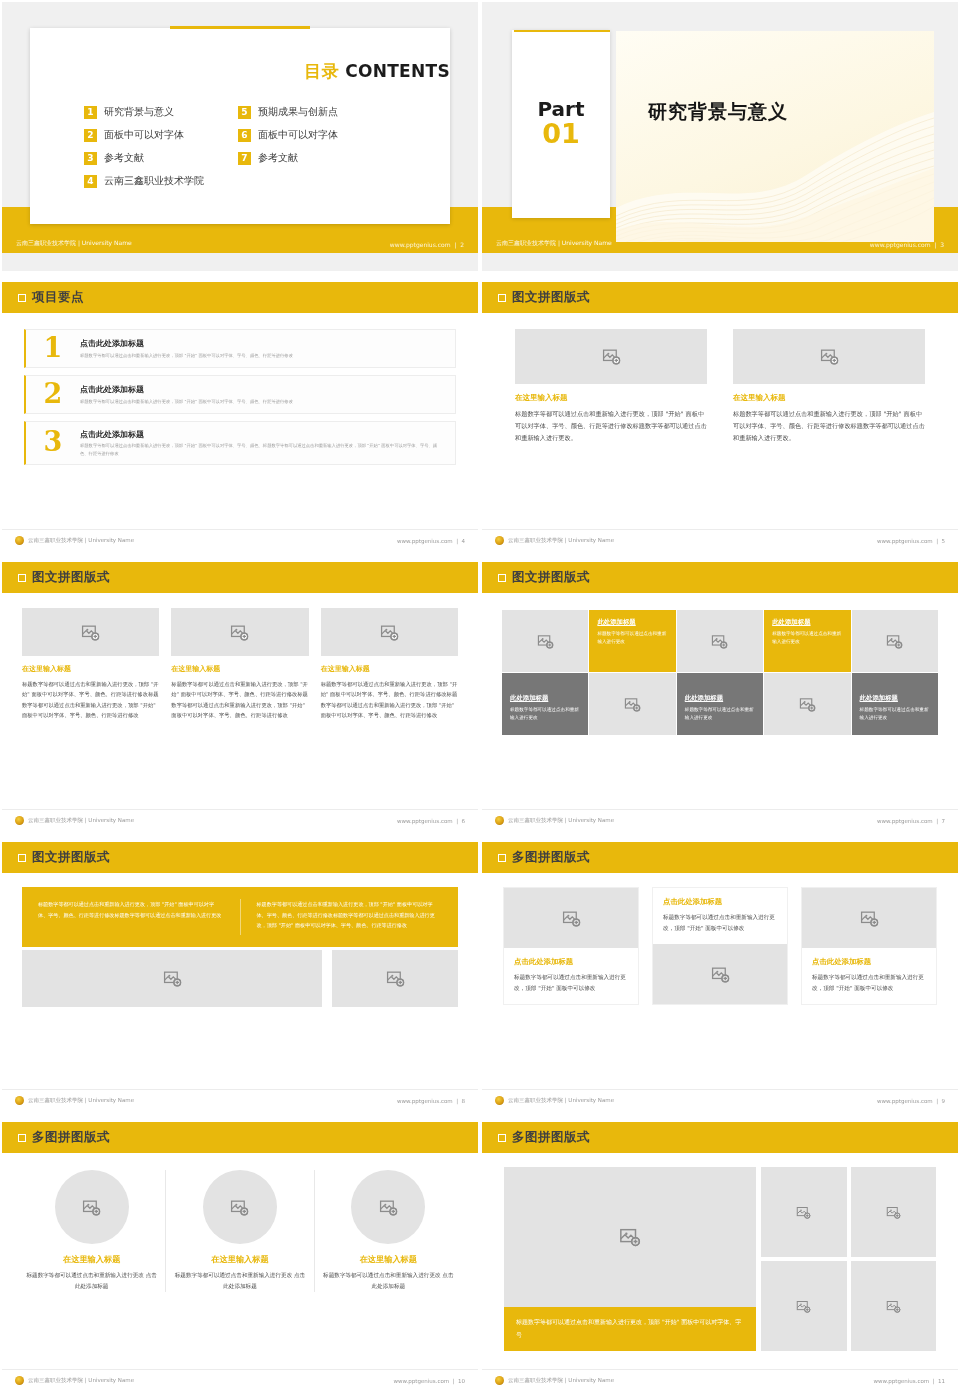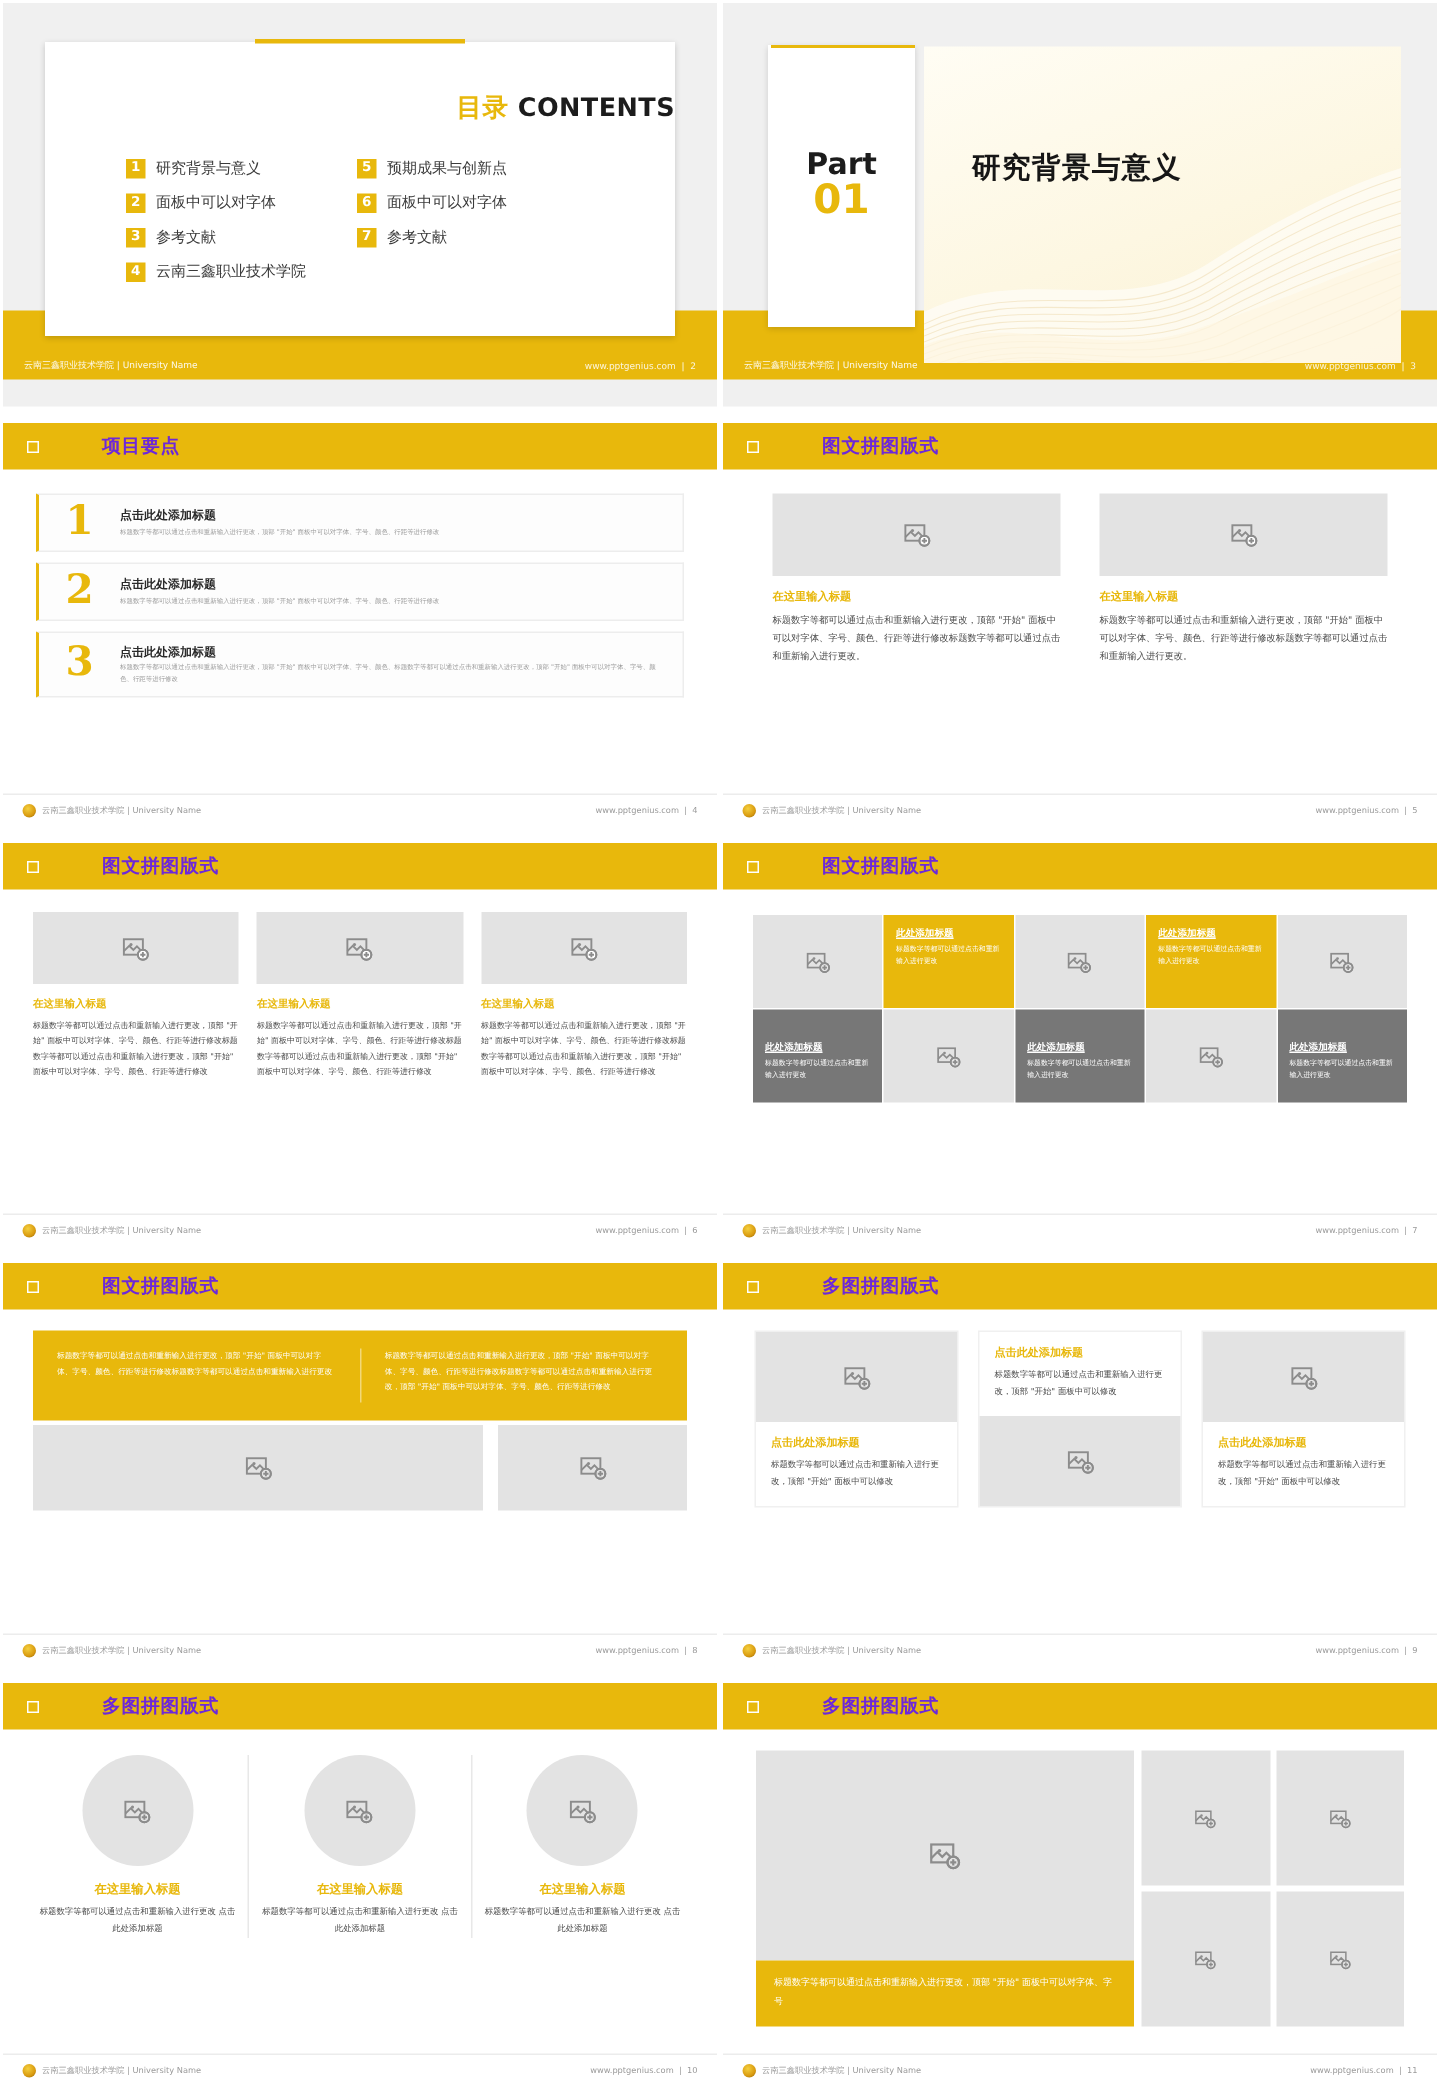--- a/index.html
+++ b/index.html
@@ -101,21 +101,21 @@
 
   
   .hdr {
     position: absolute; left: 0; top: 0; right: 0; height: 31px;
     background: #e8b80c; display: flex; align-items: center;
     padding-left: 16px; gap: 6px;
   }
   .hdr-sq {
     width: 8px; height: 8px; border: 1.6px solid #ffffff; flex: 0 0 auto;
   }
-  .hdr-t { font-size: 12.5px; font-weight: bold; color: #6d28d9; letter-spacing: .5px; margin-left: 36px; }
+  .hdr-t { font-size: 12.5px; font-weight: bold; color: #404040; letter-spacing: .5px; }
   .body { position: absolute; left: 0; top: 31px; right: 0; bottom: 22px; }
 
   .foot {
     position: absolute; left: 0; right: 0; bottom: 0; height: 22px;
     display: flex; align-items: center; justify-content: space-between;
     padding: 0 13px; font-size: 5.5px; color: #9a9a9a;
     border-top: 1px solid #ececec;
   }
   .foot-left { display: flex; align-items: center; gap: 4px; }
   .logo-dot {

